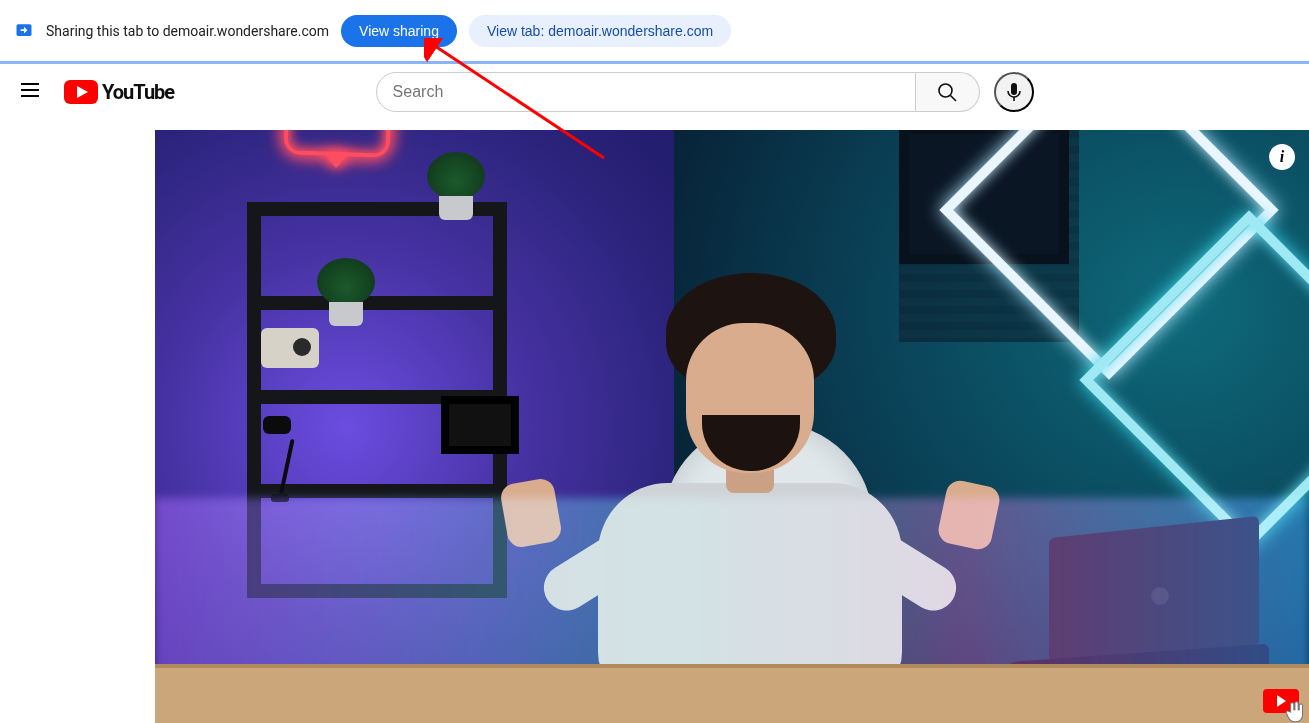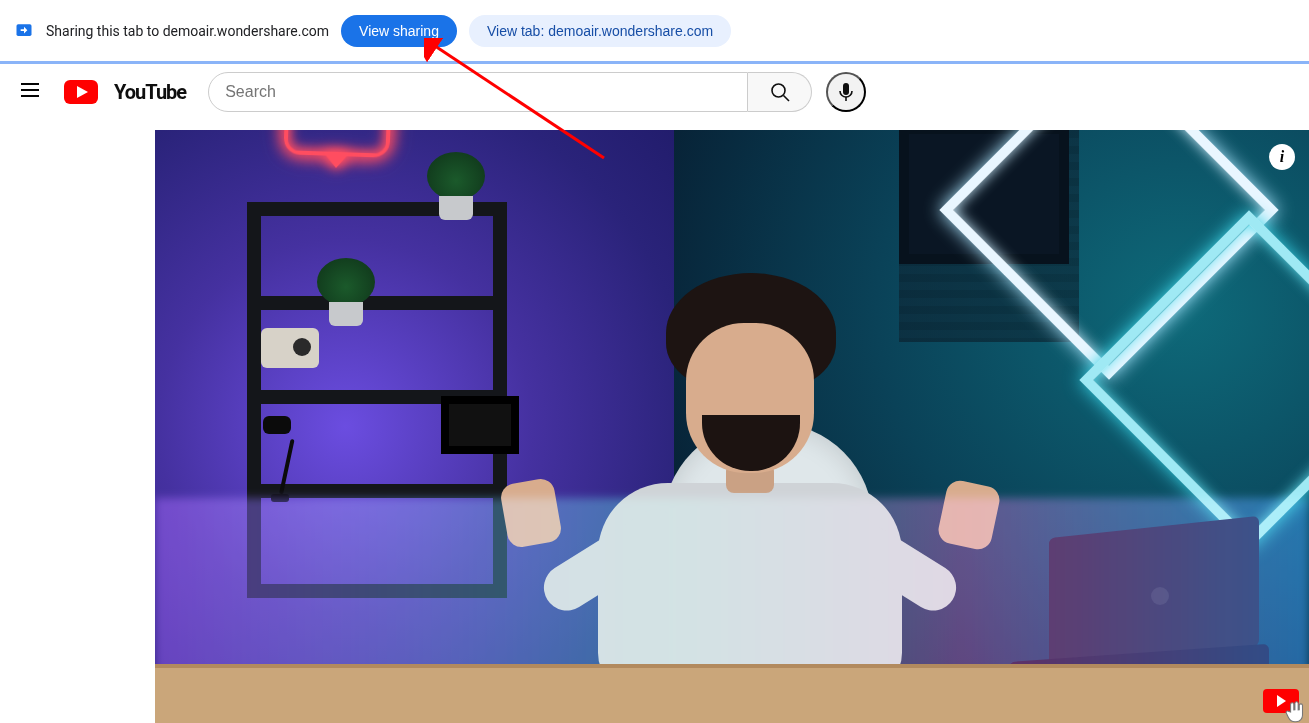--- a/index.html
+++ b/index.html
@@ -42,21 +42,21 @@
       height: 56px;
       display: flex;
       align-items: center;
       padding: 0 18px;
       gap: 22px;
       background: #fff;
     }
     .hamburger { width: 24px; height: 24px; }
     .hamburger line { stroke:#030303; stroke-width:2; }
     .yt-logo { height: 24px; }
-    .header-center { flex: 1; display: flex; align-items: center; }
+    .header-center { flex: 1; display: flex; justify-content: center; align-items: center; }
     .searchbox {
       width: 540px;
       height: 40px;
       border: 1px solid #ccc;
       border-radius: 40px 0 0 40px;
       padding: 0 16px;
       font-size: 16px;
       color: #606060;
       outline: none;
     }
@@ -160,21 +160,21 @@
 </div>
 
 <div class="yt-header">
   <span>
     <svg class="hamburger ico24" viewBox="0 0 24 24">
         <line x1="3" y1="6" x2="21" y2="6"></line>
         <line x1="3" y1="12" x2="21" y2="12"></line>
         <line x1="3" y1="18" x2="21" y2="18"></line>
       </svg>
   </span>
-  <span style="display:flex;align-items:center;gap:16px">
+  <span style="display:flex;align-items:center;gap:4px">
     <svg class="yt-logo" viewBox="0 0 34 24" width="34" height="24">
         <rect width="34" height="24" rx="6" fill="#ff0000"></rect>
         <polygon points="13,6 13,18 24,12" fill="#fff"></polygon>
       </svg>
     <span style="font-weight:700;font-size:20px;letter-spacing:-1px;color:#0f0f0f">YouTube</span>
   </span>
 
   <div class="header-center">
     <input class="searchbox" placeholder="Search" style="">
     <button class="searchbtn">

